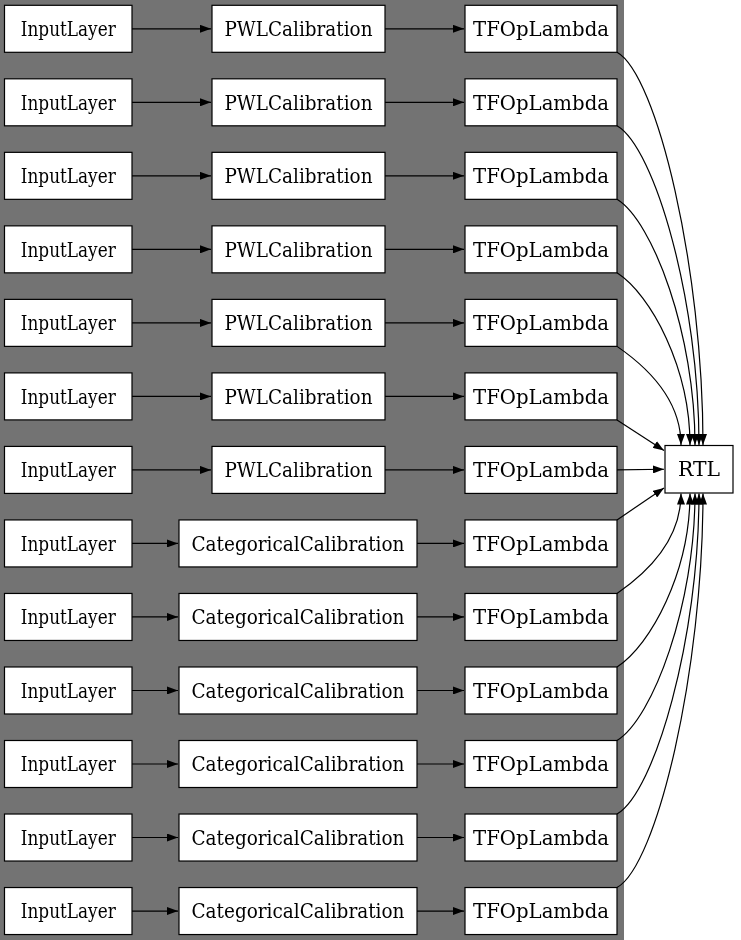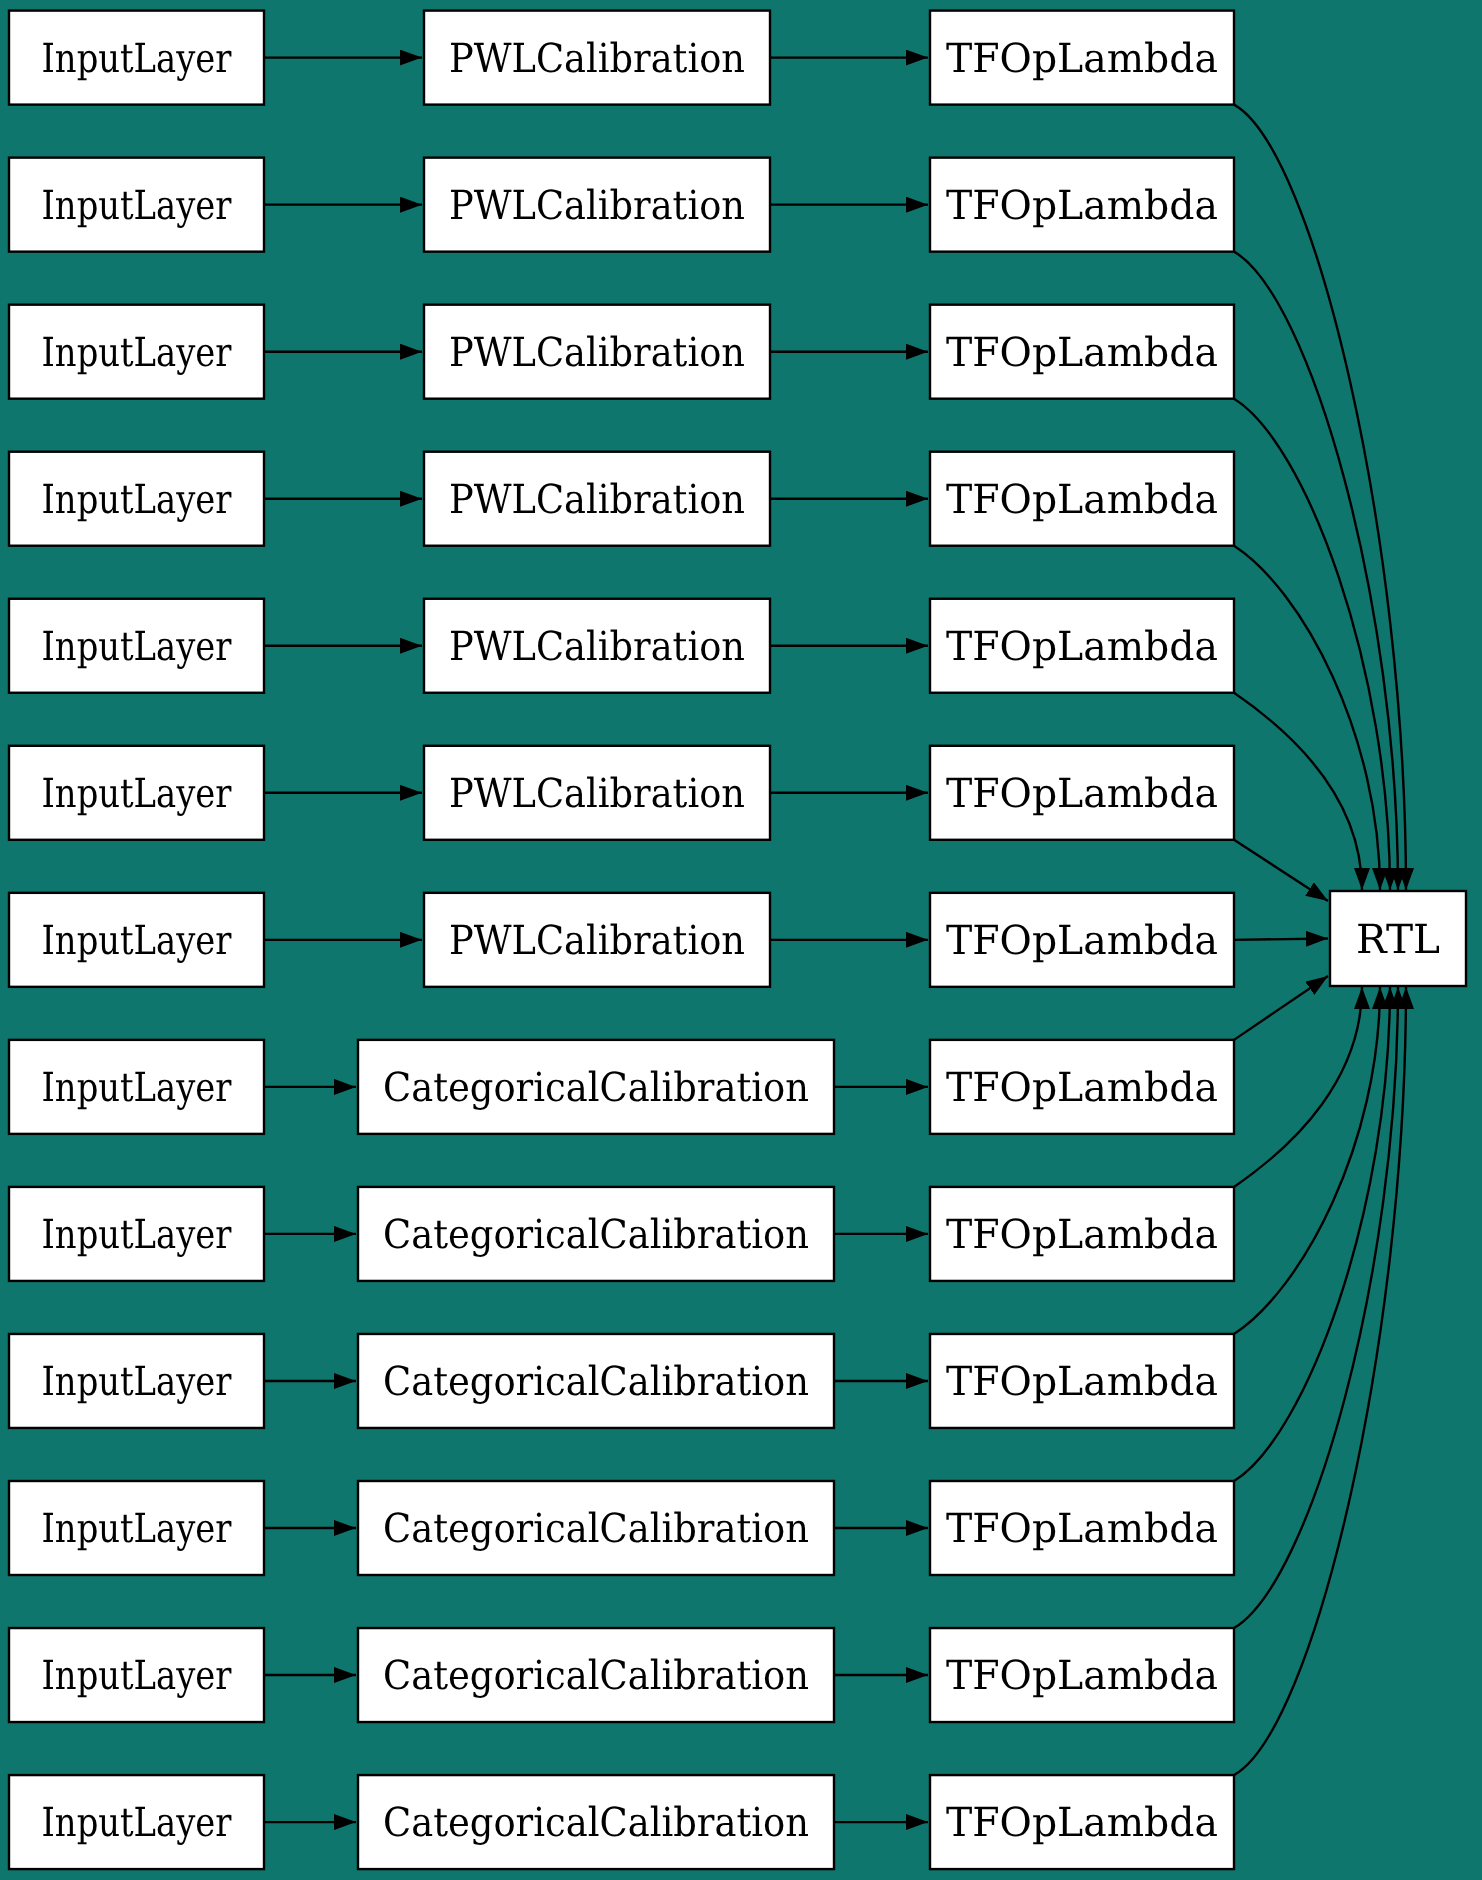--- a/index.html
+++ b/index.html
@@ -2,23 +2,23 @@
 <html><head>
 <meta charset="utf-8">
 <style>
   html, body {
     margin: 0;
     padding: 0;
     background: #ffffff;
   }
   #canvas {
     position: relative;
-    width: 741px;
+    width: 624px;
     height: 940px;
-    background: #0f766e;
+    background: #737373;
     font-family: "DejaVu Serif", "Liberation Serif", serif;
   }
   svg text {
     font-family: "DejaVu Serif", "Liberation Serif", serif;
     font-size: 20px;
     fill: #000000;
   }
 </style>
 </head>
 <body>

